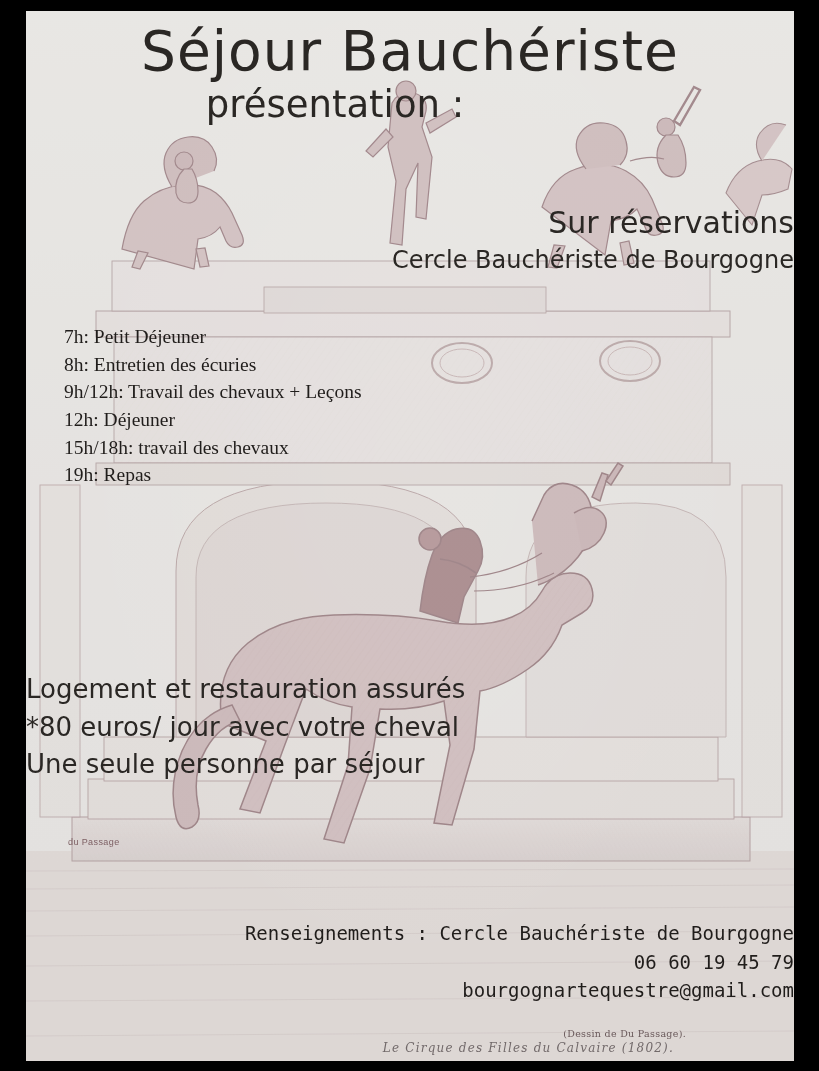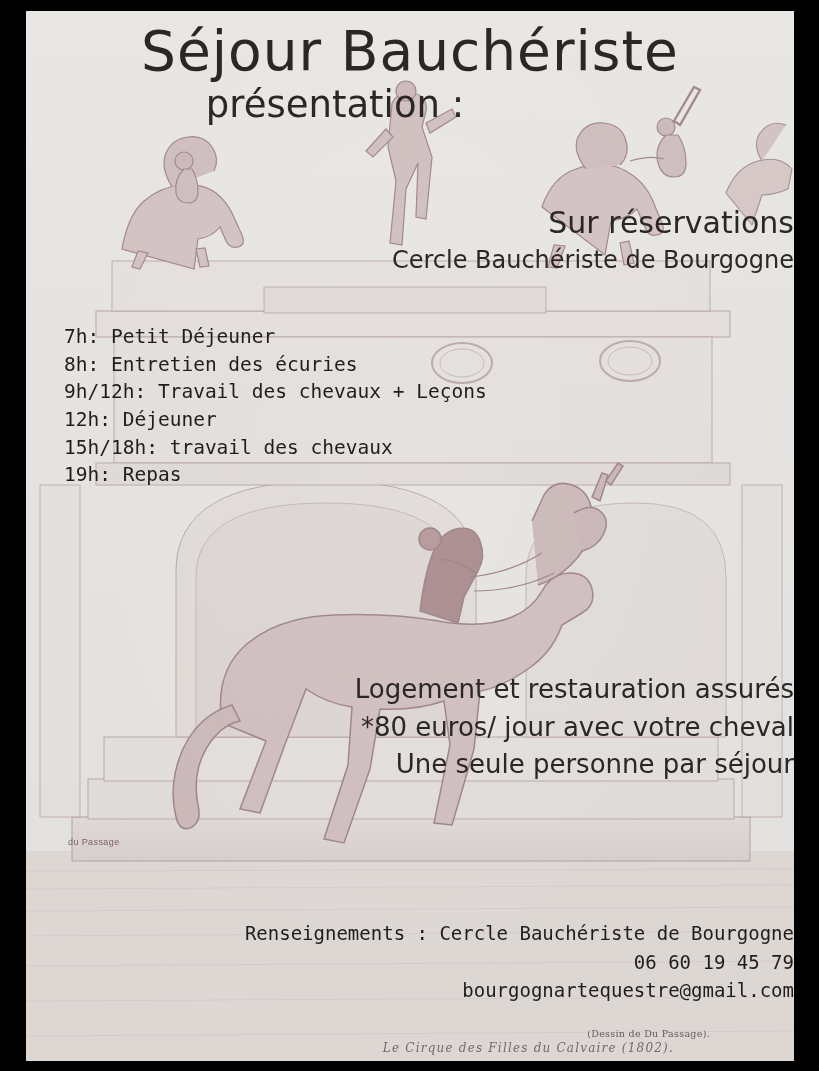--- a/index.html
+++ b/index.html
@@ -49,21 +49,20 @@
     mix-blend-mode: multiply;
     opacity: 0.55;
   }
 
   
   .content {
     position: absolute;
     left: 0; top: 0;
     width: 688px;
     height: 1050px;
-    padding-left: 24px;
   }
   .title-block {
     position: absolute;
     left: 0;
     top: 12px;
     width: 768px;
     text-align: center;
     color: #2a2724;
   }
   .title-main {
@@ -98,28 +97,28 @@
     position: absolute;
     left: 38px;
     top: 312px;
     width: 700px;
     color: #201d1b;
     font-family: "DejaVu Sans Mono", monospace;
     font-size: 19.5px;
     line-height: 1.42;
     letter-spacing: 0px;
   }
-  .schedule div { white-space: pre; }
+  .schedule div { white-space: pre; font-family: Liberation Serif, serif; }
 
   .pricing {
     position: absolute;
     left: 0;
     top: 660px;
     width: 768px;
-    text-align: right;
+    text-align: left;
     color: #2a2724;
     font-family: "DejaVu Sans", sans-serif;
     font-size: 26px;
     line-height: 1.45;
   }
 
   .contact {
     position: absolute;
     left: 0;
     top: 908px;

